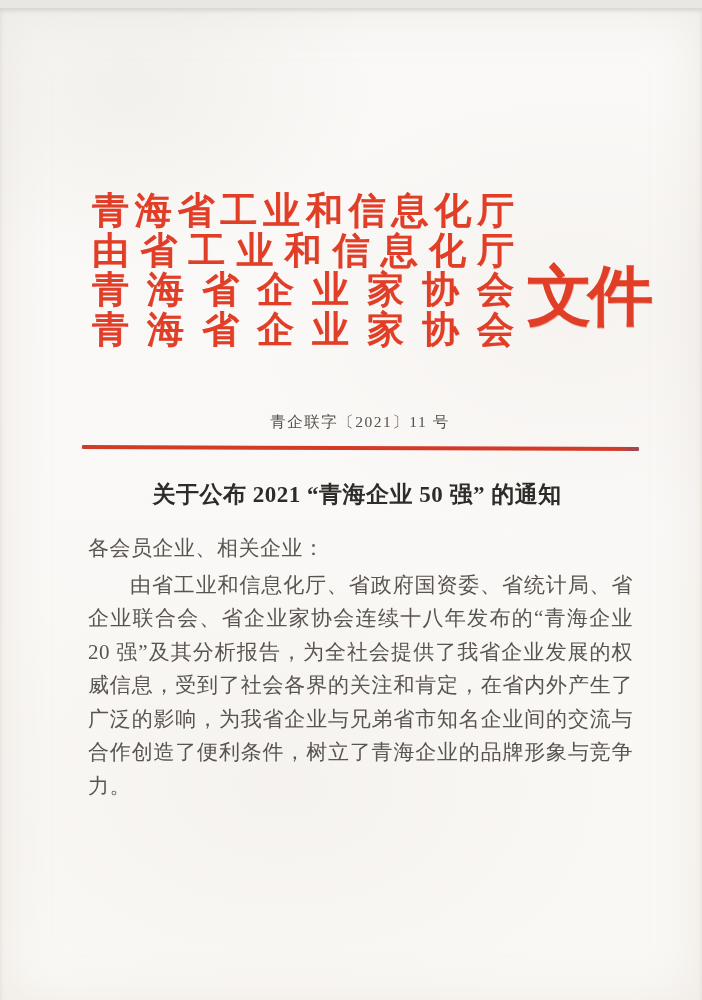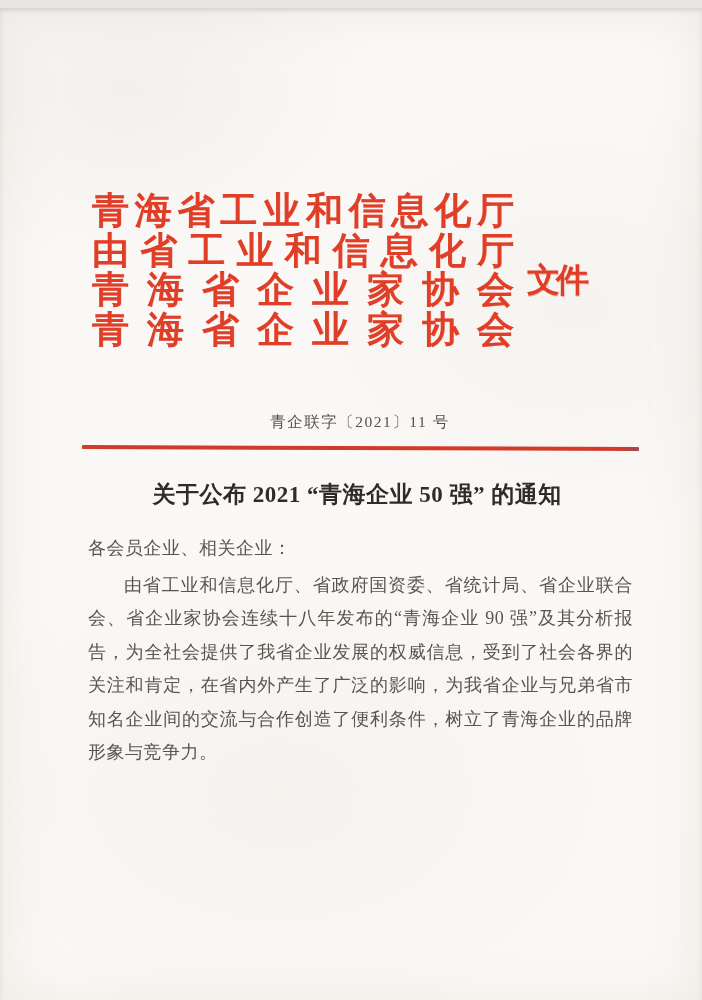--- a/index.html
+++ b/index.html
@@ -38,21 +38,21 @@
     text-align-last: justify;
     text-justify: inter-character;
     white-space: nowrap;
     letter-spacing: 0;
     text-shadow: 0.4px 0.4px 0 rgba(225,62,40,0.35);
   }
   .doc-type {
     position: absolute;
     left: 527px;
     top: 256px;
-    font-size: 33px;
+    font-size: 65px;
     line-height: 1;
     font-weight: bold;
     letter-spacing: -4px;
     color: var(--red, #e13e28);
     text-shadow: 0.5px 0.5px 0 rgba(225,62,40,0.4);
   }
   
   .doc-number {
     position: absolute;
     top: 404px;
@@ -88,21 +88,21 @@
     font-weight: bold;
     letter-spacing: 0.5px;
     color: var(--ink-dark, #2e2b28);
   }
   
   .body-text {
     position: absolute;
     top: 524px;
     left: 88px;
     width: 545px;
-    font-size: 18px;
+    font-size: 21px;
     line-height: 33.5px;
     text-align: justify;
     letter-spacing: 0.5px;
     color: var(--ink-body, #59544e);
   }
   .body-text p { margin: 0; }
   .body-text p.para {
     margin-top: 3px;
     text-indent: 2em;
   }
@@ -123,16 +123,16 @@
   </div>
 
   <div class="doc-number">青企联字〔2021〕11 号</div>
 
   <div class="red-line"></div>
 
   <h1 class="title">关于公布 2021 “青海企业 50 强” 的通知</h1>
 
   <div class="body-text">
     <p class="salutation">各会员企业、相关企业：</p>
-    <p class="para">由省工业和信息化厅、省政府国资委、省统计局、省企业联合会、省企业家协会连续十八年发布的“青海企业 90 强”及其分析报告，为全社会提供了我省企业发展的权威信息，受到了社会各界的关注和肯定，在省内外产生了广泛的影响，为我省企业与兄弟省市知名企业间的交流与合作创造了便利条件，树立了青海企业的品牌形象与竞争力。</p>
+    <p class="para">由省工业和信息化厅、省政府国资委、省统计局、省企业联合会、省企业家协会连续十八年发布的“青海企业 20 强”及其分析报告，为全社会提供了我省企业发展的权威信息，受到了社会各界的关注和肯定，在省内外产生了广泛的影响，为我省企业与兄弟省市知名企业间的交流与合作创造了便利条件，树立了青海企业的品牌形象与竞争力。</p>
   </div>
 
 </div>
 
 </body></html>

